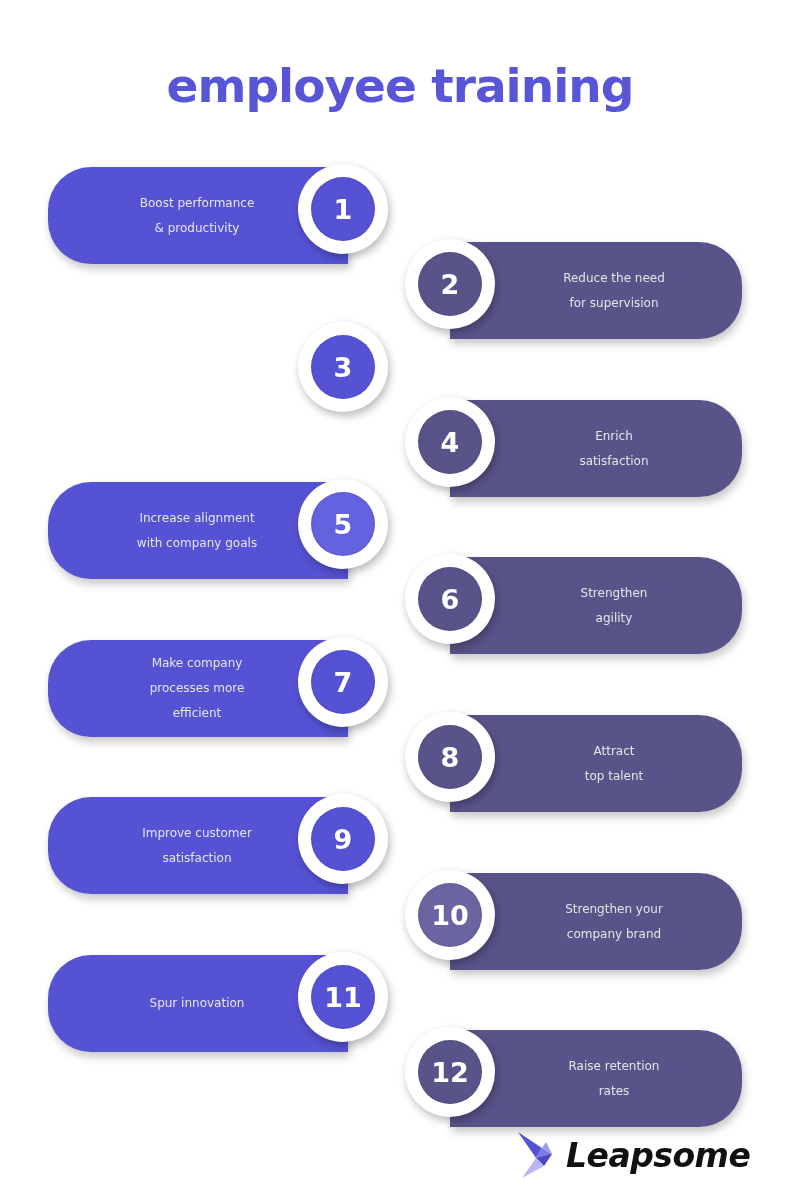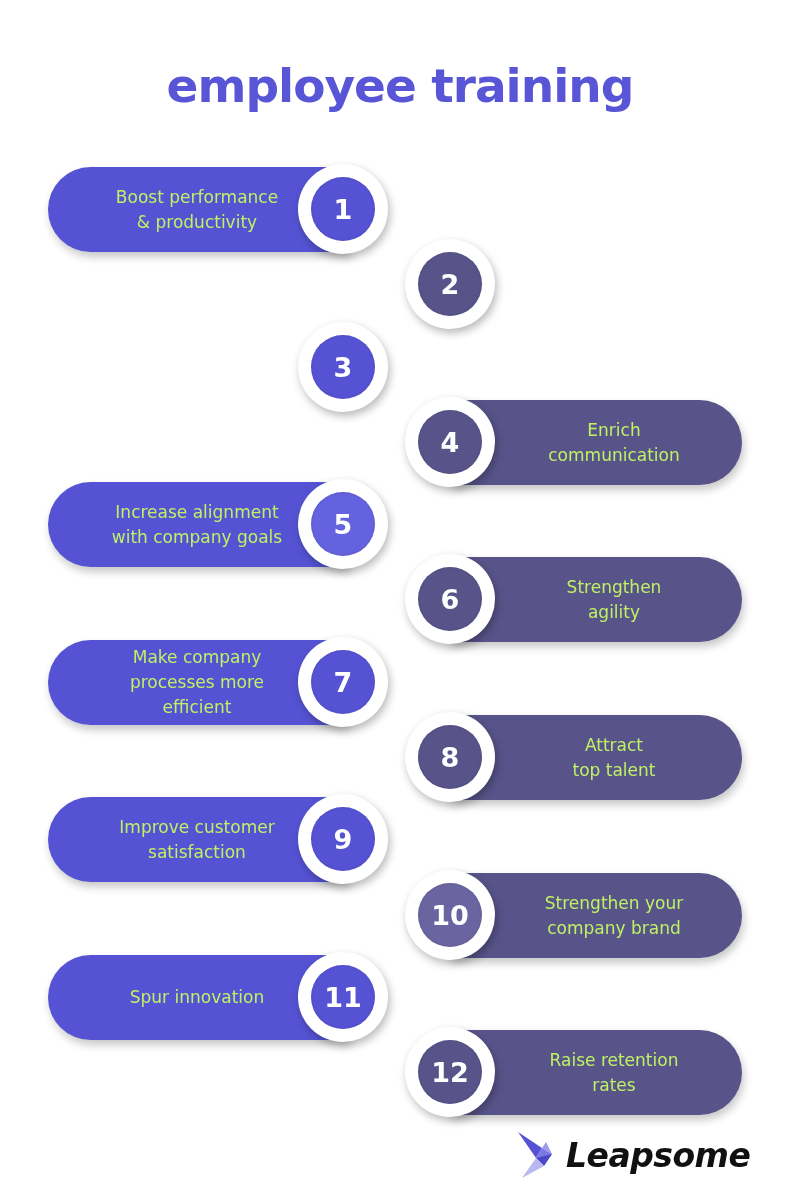--- a/index.html
+++ b/index.html
@@ -2,23 +2,23 @@
 <html><head>
 <meta charset="utf-8">
 <style>
   html, body { margin:0; padding:0; }
   body { width:800px; height:1200px; background:#ffffff; position:relative; overflow:hidden;
          font-family:"DejaVu Sans", "Liberation Sans", sans-serif; }
   .title { position:absolute; left:0; top:26px; width:800px; text-align:center;
            font-weight:bold; font-size:47px; line-height:57px; letter-spacing:-1px; }
   .title span { display:block; }
   .row { position:absolute; height:85px; }
-  .pill { position:absolute; top:0; height:85px; border-radius:43px;
+  .pill { position:absolute; top:0; height:97px; border-radius:43px;
           box-shadow:2px 5px 8px rgba(0,0,0,0.22); display:flex; align-items:center; justify-content:center;
-          color:#bef264; font-size:17px; line-height:25px; text-align:center; box-sizing:border-box; }
+          color:#e5e5e5; font-size:12px; line-height:25px; text-align:center; box-sizing:border-box; }
   .pill .txt { white-space:pre-line; }
   .ring { position:absolute; width:90px; height:90px; border-radius:50%; background:#fff;
           box-shadow:2px 4px 8px rgba(0,0,0,0.28); top:-3px; }
   .ring .inner { position:absolute; left:13px; top:13px; width:64px; height:64px; border-radius:50%;
                  display:flex; align-items:center; justify-content:center; color:#fff; font-weight:bold;
                  font-size:27px; box-shadow:inset 0 0 3px rgba(0,0,0,0.15); }
   .row.left { left:48px; width:342px; }
   .row.left .pill { left:0; width:300px; padding-left:20px; padding-right:22px; border-top-right-radius:0; border-bottom-right-radius:0; }
   .row.left .ring { left:250px; }
   .row.right { left:405px; width:340px; }
@@ -38,33 +38,37 @@
     <div class="row left" style="top: 167px;">
       <div class="pill" style="background: rgb(85, 83, 212);">
         <span class="txt">Boost performance
 &amp; productivity</span>
       </div>
       <div class="ring">
         <div class="inner" style="background: rgb(85, 83, 212);">1</div>
       </div>
     </div>
     <div class="row right" style="top: 242px;">
+      <div class="pill" style="background: rgb(88, 84, 138);">
+        <span class="txt">Reduce the need
+for supervision</span>
+      </div>
       <div class="ring">
         <div class="inner" style="background: rgb(88, 84, 138);">2</div>
       </div>
     </div>
     <div class="row left" style="top: 325px;">
       <div class="ring">
         <div class="inner" style="background: rgb(85, 83, 212);">3</div>
       </div>
     </div>
     <div class="row right" style="top: 400px;">
       <div class="pill" style="background: rgb(88, 84, 138);">
         <span class="txt">Enrich
-communication</span>
+satisfaction</span>
       </div>
       <div class="ring">
         <div class="inner" style="background: rgb(88, 84, 138);">4</div>
       </div>
     </div>
     <div class="row left" style="top: 482px;">
       <div class="pill" style="background: rgb(85, 83, 212);">
         <span class="txt">Increase alignment
 with company goals</span>
       </div>

